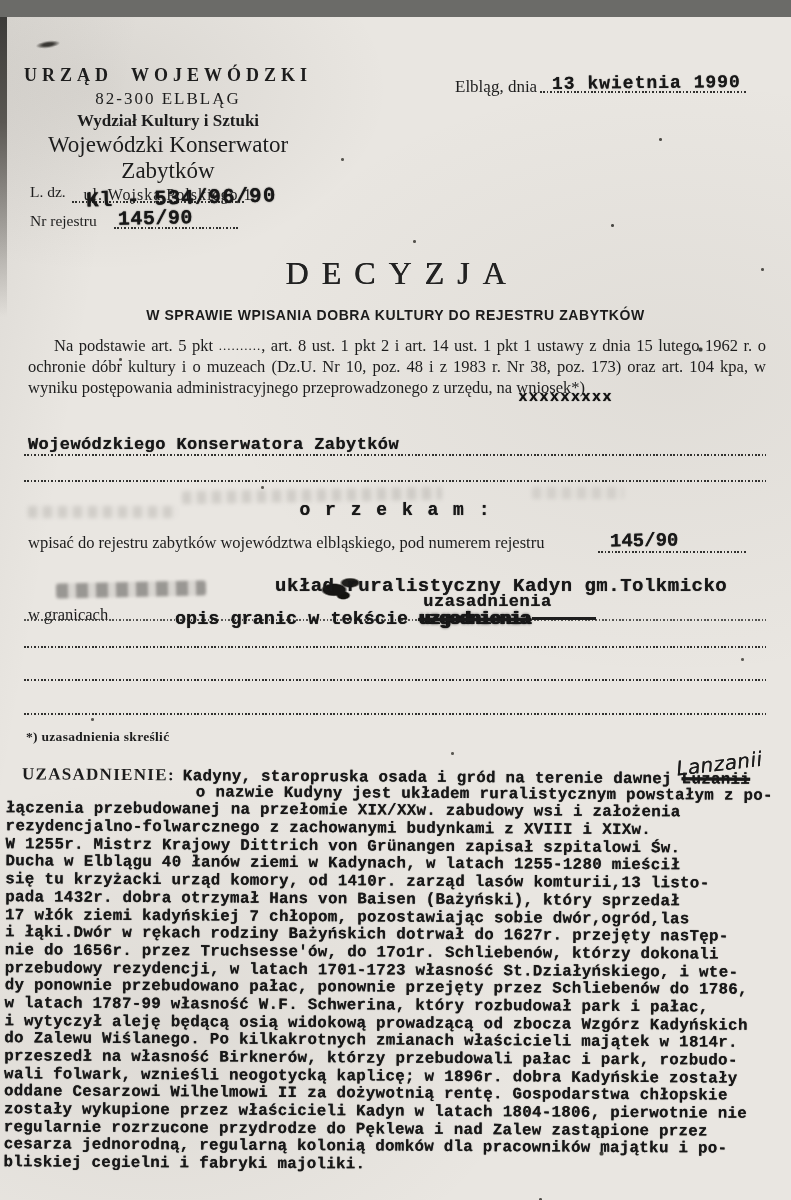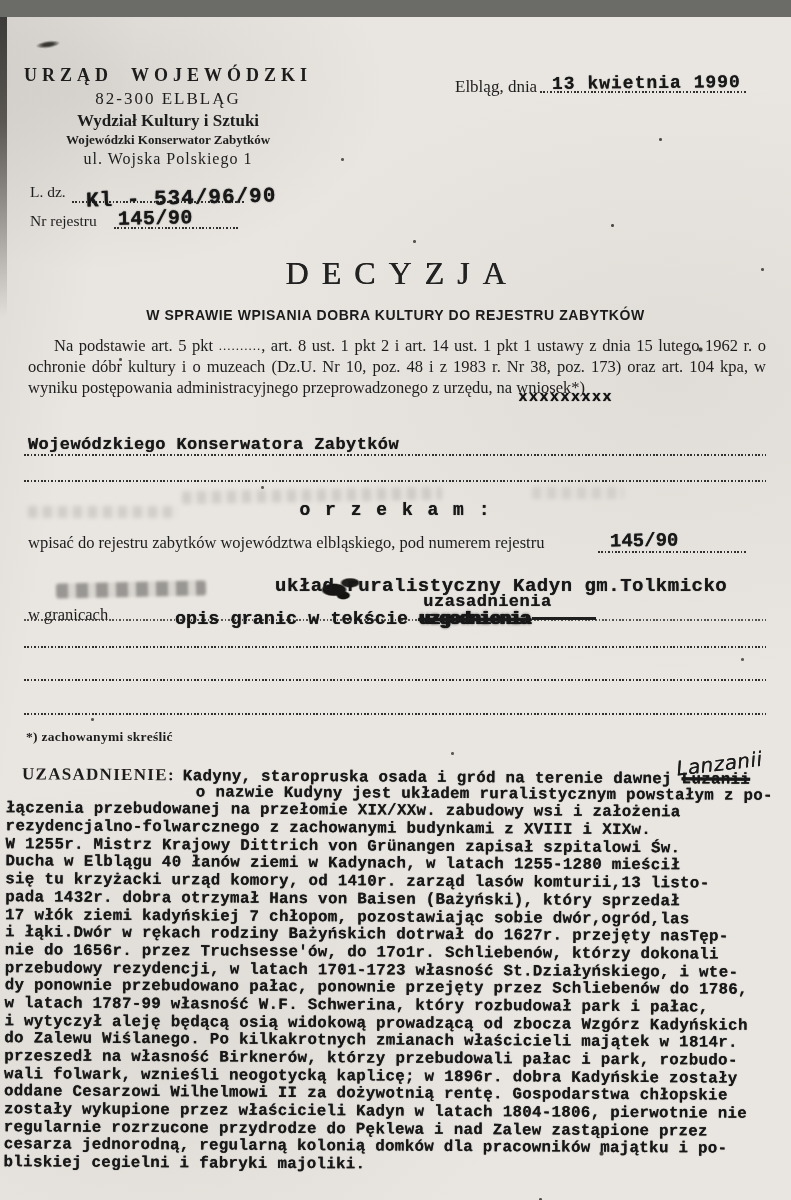--- a/index.html
+++ b/index.html
@@ -47,21 +47,21 @@
     text-shadow:0 0 .8px rgba(20,20,20,.9);}
   .dotted{position:absolute;height:3px;
     background:repeating-linear-gradient(90deg,#30302e 0 1.6px, transparent 1.6px 3.4px);
     background-size:100% 2px;background-position:0 1px;background-repeat:no-repeat;}
   .abs{position:absolute;}
   
   .letterhead{position:absolute;left:20px;top:48px;width:296px;text-align:center;}
   .lh-office{font-weight:bold;font-size:18px;letter-spacing:5px;word-spacing:9px;}
   .lh-post{font-size:17px;letter-spacing:2px;margin-top:3px;}
   .lh-dept{font-weight:bold;font-size:17px;margin-top:2px;}
-  .lh-cons{font-weight:bold;font-size:13px;margin-top:1px;}
+  .lh-cons{font-weight:normal;font-size:23px;margin-top:1px;}
   .lh-street{font-size:16px;letter-spacing:1px;margin-top:2px;}
   
   .place-label{left:455px;top:60px;font-size:17px;}
   .typed-date{left:552px;top:56px;font-size:18px;letter-spacing:1px;transform:rotate(-.6deg);}
   .date-dots{left:540px;top:73px;width:206px;}
   .ldz-label{left:30px;top:166px;font-size:15.5px;}
   .ldz-dots{left:72px;top:183px;width:172px;}
   .ldz-value{left:86px;top:170px;font-size:21px;letter-spacing:1px;transform:rotate(-1.5deg);
     text-shadow:0 0 1.2px #101010;}
   .reg-label{left:30px;top:195px;font-size:15.5px;}
@@ -168,21 +168,21 @@
   <div class="abs typed op-object">układ ruralistyczny Kadyn gm.Tolkmicko</div>
   <div class="abs serif bounds-label">w granicach</div>
   <div class="dotted bounds-dots"></div>
   <div class="abs typed bounds-line"><span>opis granic w tekście </span><span class="bounds-mid"><span class="struck overtyped">uzgodnienia</span><span class="inserted">uzasadnienia</span></span><span class="strike-tail"></span>
   </div>
 
   <div class="dotted rule-a"></div>
   <div class="dotted rule-b"></div>
   <div class="dotted rule-c"></div>
 
-  <div class="abs serif footnote">*) zachowanymi skreślić</div>
+  <div class="abs serif footnote">*) uzasadnienia skreślić</div>
 
   <div class="justif typed">
     <div class="uz-line"><span class="uz-label">UZASADNIENIE:</span><span>Kadyny, staropruska osada i gród na terenie dawnej </span><span class="hand-wrap"><span class="struck">Luzanii</span><span class="handwritten">Lanzanii</span></span>
     </div>
     <div class="uz-line ind">o nazwie Kudyny jest układem ruralistycznym powstałym z po-</div>
     <div class="uz-line">łączenia przebudowanej na przełomie XIX/XXw. zabudowy wsi i założenia</div>
     <div class="uz-line">rezydencjalno-folwarcznego z zachowanymi budynkami z XVIII i XIXw.</div>
     <div class="uz-line">W 1255r. Mistrz Krajowy Dittrich von Grünangen zapisał szpitalowi Św.</div>
     <div class="uz-line">Ducha w Elblągu 40 łanów ziemi w Kadynach, w latach 1255-1280 mieścił</div>
     <div class="uz-line">się tu krzyżacki urząd komory, od 1410r. zarząd lasów komturii,13 listo-</div>

